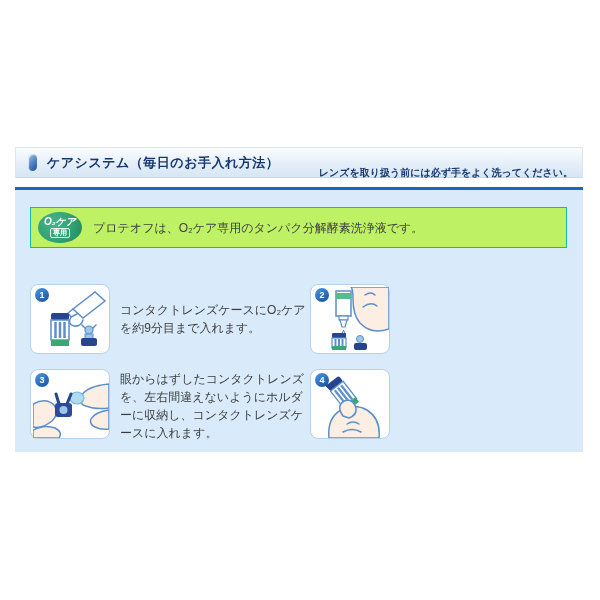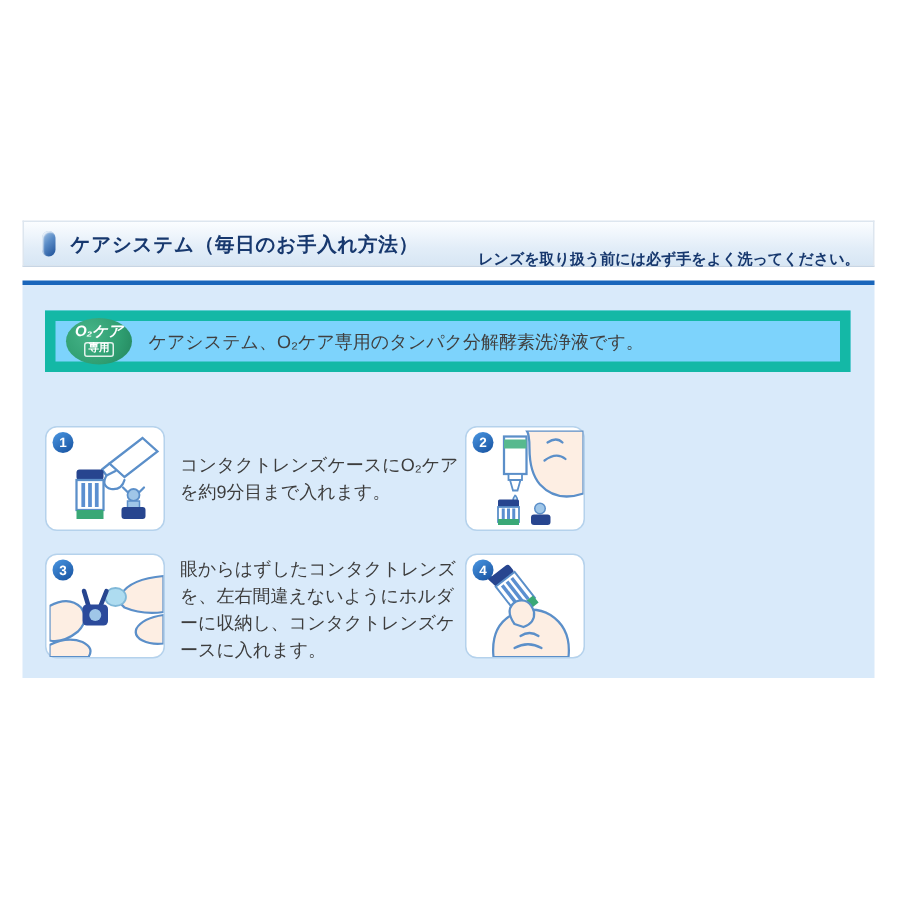--- a/index.html
+++ b/index.html
@@ -17,22 +17,22 @@
   .header-title{margin-left:10px;font-size:13px;font-weight:bold;color:#17386e;letter-spacing:.5px;}
   .header-notice{margin-left:auto;margin-right:9px;font-size:10px;font-weight:bold;color:#17386e;margin-top:20px;}
 
   
   .divider{position:absolute;left:15px;top:187px;width:568px;height:3px;background:#1a66bb;}
 
   
   .content{position:absolute;left:15px;top:190px;width:568px;height:262px;background:#d9eafa;}
 
   
-  .info-box{position:absolute;left:15px;top:17px;width:537px;height:41px;background:#7dd3fc;
-    border:7px solid #14b8a6;box-sizing:border-box;display:flex;align-items:center;}
+  .info-box{position:absolute;left:15px;top:17px;width:537px;height:41px;background:#bef264;
+    border:1px solid #14b8a6;box-sizing:border-box;display:flex;align-items:center;}
   .logo{flex:0 0 auto;width:44px;height:31px;margin:0 11px 0 7px;border-radius:50%;
     background:radial-gradient(circle at 35% 35%,#46b488,#2f9e71 60%,#22845c);
     display:flex;flex-direction:column;align-items:center;justify-content:center;color:#fff;}
   .logo .prod{font-size:10px;font-weight:bold;font-style:italic;line-height:10px;}
   .logo .badge{font-size:7px;font-weight:bold;line-height:8px;border:1px solid rgba(255,255,255,.85);
     border-radius:2px;padding:0 2px;margin-top:1px;}
   .info-text{font-size:12px;line-height:18px;color:#404040;}
 
   
   .section-heading{position:absolute;left:10px;top:69px;font-size:13px;font-weight:bold;color:#1668bd;}
@@ -68,21 +68,21 @@
   <div class="divider"></div>
 
   <div class="content">
 
     <div class="info-box">
       <span class="logo">
         <span class="prod">O₂ケア</span>
         <span class="badge">専用</span>
       </span>
       <span class="info-text">
-        <span>ケアシステム、O₂ケア専用のタンパク分解酵素洗浄液です。</span><br>
+        <span>プロテオフは、O₂ケア専用のタンパク分解酵素洗浄液です。</span><br>
       </span>
     </div>
 
 
     <div class="step-box" id="box1">
       <span class="step-num">1</span>
       <svg class="step-art" width="76" height="66" viewBox="0 0 76 66">
         <path class="white" d="M40,22 L62,5 L72,14 L50,31 Z"></path>
         <path class="ln" d="M40,22 l-5,4 3,4 6,-3"></path>
         <path class="ln" d="M38,30 q-4,7 3,9 q7,1 9,-6"></path>

